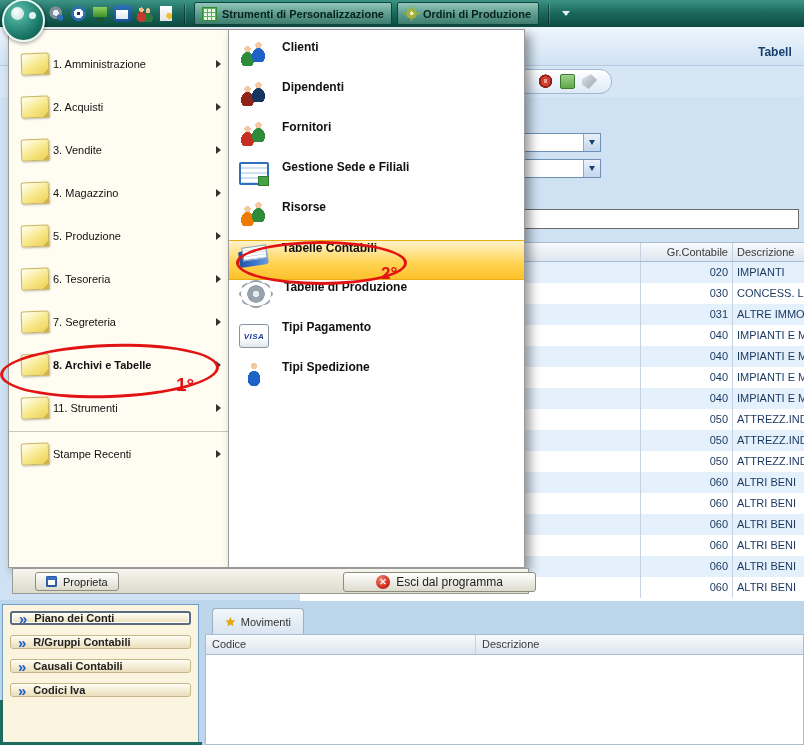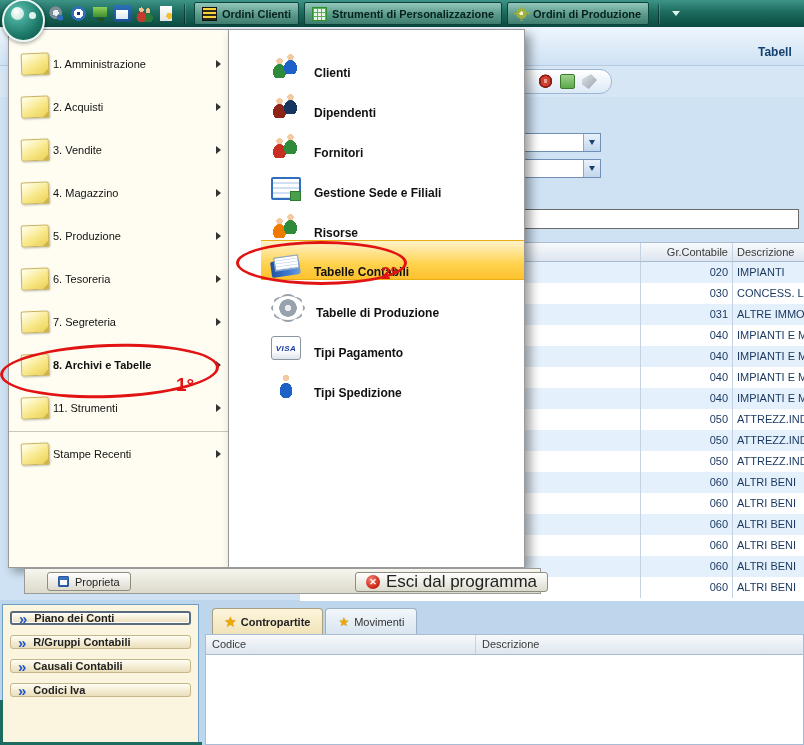--- a/index.html
+++ b/index.html
@@ -115,22 +115,22 @@
   .note-icon{width:26px;height:20px;flex:0 0 26px;position:relative;transform:rotate(-2deg);
              background:linear-gradient(150deg,#fffce2 10%,#f8e88a 55%,#edd051);
              border:1px solid #c9b35a;border-radius:2px;box-shadow:1px 1px 2px rgba(0,0,0,.25);}
   .note-icon::after{content:"";position:absolute;right:-1px;bottom:-1px;width:0;height:0;
              border-style:solid;border-width:0 0 7px 7px;border-color:transparent transparent #cdb44e transparent;}
 
   
   .submenu{position:absolute;left:228px;top:29px;width:297px;height:539px;background:#ffffff;
            border:1px solid #9a9a9a;box-shadow:5px 5px 10px rgba(0,0,0,.4);z-index:110;
            box-sizing:border-box;padding-top:10px;}
-  .sub-item{display:flex;align-items:flex-end;height:40px;gap:13px;padding:0 10px;box-sizing:border-box;
-            font-size:12px;font-weight:bold;color:#111;cursor:pointer;margin-left:32px;}
+  .sub-item{display:flex;align-items:flex-start;height:40px;gap:13px;padding:0 10px;box-sizing:border-box;
+            font-size:12px;font-weight:bold;color:#111;cursor:pointer;}
   .sub-item.selected{background:linear-gradient(#fff3cd,#ffd34f 60%,#fdc12e);
             border-top:1px solid #e8ae12;border-bottom:1px solid #e8ae12;}
   .sub-icon{width:30px;height:28px;flex:0 0 30px;position:relative;}
   .icon-people::before,.icon-people::after{content:"";position:absolute;width:13px;height:20px;
      background:radial-gradient(circle 3.2px at 50% 16%,var(--h,#f3c9a2) 99%,transparent 100%),
                 radial-gradient(6.5px 8px at 50% 70%,var(--b) 98%,transparent 100%);}
   .icon-people::before{left:2px;top:6px;--b:var(--ba);}
   .icon-people::after{left:13px;top:2px;--b:var(--bb);}
   .ic-clienti{--ba:#2e8b3a;--bb:#1e62c8;}
   .ic-dipendenti{--ba:#8e2418;--bb:#17365f;}
@@ -150,30 +150,30 @@
   .ic-gear{width:24px;height:24px;margin:2px 0 0 2px;border-radius:50%;
            background:radial-gradient(circle at 50% 50%,#e8eaec 0 3px,#98a2ac 3px 8.5px,transparent 9px);
            box-shadow:0 -10px 0 -8px #98a2ac,0 10px 0 -8px #98a2ac,-10px 0 0 -8px #98a2ac,10px 0 0 -8px #98a2ac,
                       7px 7px 0 -8px #98a2ac,-7px 7px 0 -8px #98a2ac,7px -7px 0 -8px #98a2ac,-7px -7px 0 -8px #98a2ac;}
   .ic-visa{width:28px;height:24px;margin-top:4px;border:1px solid #8a95a2;border-radius:3px;box-sizing:border-box;
            background:linear-gradient(#ffffff 60%,#dfe5ec);}
   .icon-label{position:absolute;inset:0;display:flex;align-items:center;justify-content:center;
            font-size:8px;font-weight:bold;font-style:italic;color:#1a3c9e;letter-spacing:.5px;pointer-events:none;}
 
   
-  .menu-footer{position:absolute;left:24px;top:568px;width:517px;height:26px;z-index:120;box-sizing:border-box;
+  .menu-footer{position:absolute;left:12px;top:568px;width:517px;height:26px;z-index:120;box-sizing:border-box;
                background:linear-gradient(#f7f6ef,#dcdacb);border:1px solid #9a9a9a;}
   .btn-prop{position:absolute;left:22px;top:3px;height:19px;display:flex;align-items:center;gap:6px;padding:0 10px;
             background:linear-gradient(#ffffff,#dddbce);border:1px solid #8f8d7e;border-radius:3px;
             font-size:11px;color:#222;cursor:pointer;box-sizing:border-box;}
   .prop-icon{width:11px;height:11px;border:1px solid #2a5a9e;border-radius:1px;box-sizing:border-box;
              background:linear-gradient(#ffffff,#ffffff) 1px 3px/7px 5px no-repeat,linear-gradient(#3b76c4,#2a5a9e);}
   .btn-esci{position:absolute;left:330px;top:3px;width:193px;height:20px;display:flex;align-items:center;
             justify-content:center;gap:6px;background:linear-gradient(#ffffff,#dddbce);border:1px solid #8f8d7e;
-            border-radius:3px;font-size:17px;color:#222;cursor:pointer;box-sizing:border-box;}
+            border-radius:3px;font-size:12px;color:#222;cursor:pointer;box-sizing:border-box;}
   .x-icon{width:14px;height:14px;border-radius:50%;position:relative;
           background:radial-gradient(circle at 35% 30%,#f08070,#d02818 65%,#a01008);}
   .x-icon::before{content:"✕";position:absolute;inset:0;display:flex;align-items:center;justify-content:center;
           color:#fff;font-size:9px;font-weight:bold;}
 
   
   .ellipse1{position:absolute;left:0px;top:344px;width:213px;height:48px;border:3px solid #e21313;
             border-radius:50%;transform:rotate(-2deg);z-index:200;pointer-events:none;}
   .ellipse2{position:absolute;left:236px;top:241px;width:165px;height:38px;border:3px solid #e21313;
             border-radius:50%;z-index:200;pointer-events:none;}
@@ -187,24 +187,20 @@
 
   <div class="topbar">
     <span class="qi qi-config"></span>
     <span class="qi qi-clock"></span>
     <span class="qi qi-monitor"></span>
     <span class="qi qi-calendar"></span>
     <span class="qi qi-users"></span>
     <span class="qi qi-report"></span>
     <span class="tb-sep"></span>
     <div class="tb-btn">
-      <span class="tbi tbi-orders"></span>
-      <span>Ordini Clienti</span>
-    </div>
-    <div class="tb-btn">
       <span class="tbi tbi-custom"></span>
       <span>Strumenti di Personalizzazione</span>
     </div>
     <div class="tb-btn">
       <span class="tbi tbi-prod"></span>
       <span>Ordini di Produzione</span>
     </div>
     <span class="tb-sep"></span>
     <span class="tb-chevron"></span>
   </div>
@@ -352,24 +348,20 @@
       </div>
 
       <div class="nav-btn odd">
         <span class="chev-icon"></span>
         <span>Codici Iva</span>
       </div>
 
   </div>
 
   <div class="tabs">
-    <div class="tab tab-active">
-      <span class="star-icon"></span>
-      <span>Contropartite</span>
-    </div>
     <div class="tab tab-inactive">
       <span class="star-icon"></span>
       <span>Movimenti</span>
     </div>
   </div>
   <div class="grid2">
     <div class="grid2-head">
       <div class="g2c1">Codice</div>
       <div class="g2c2">Descrizione</div>
     </div>

